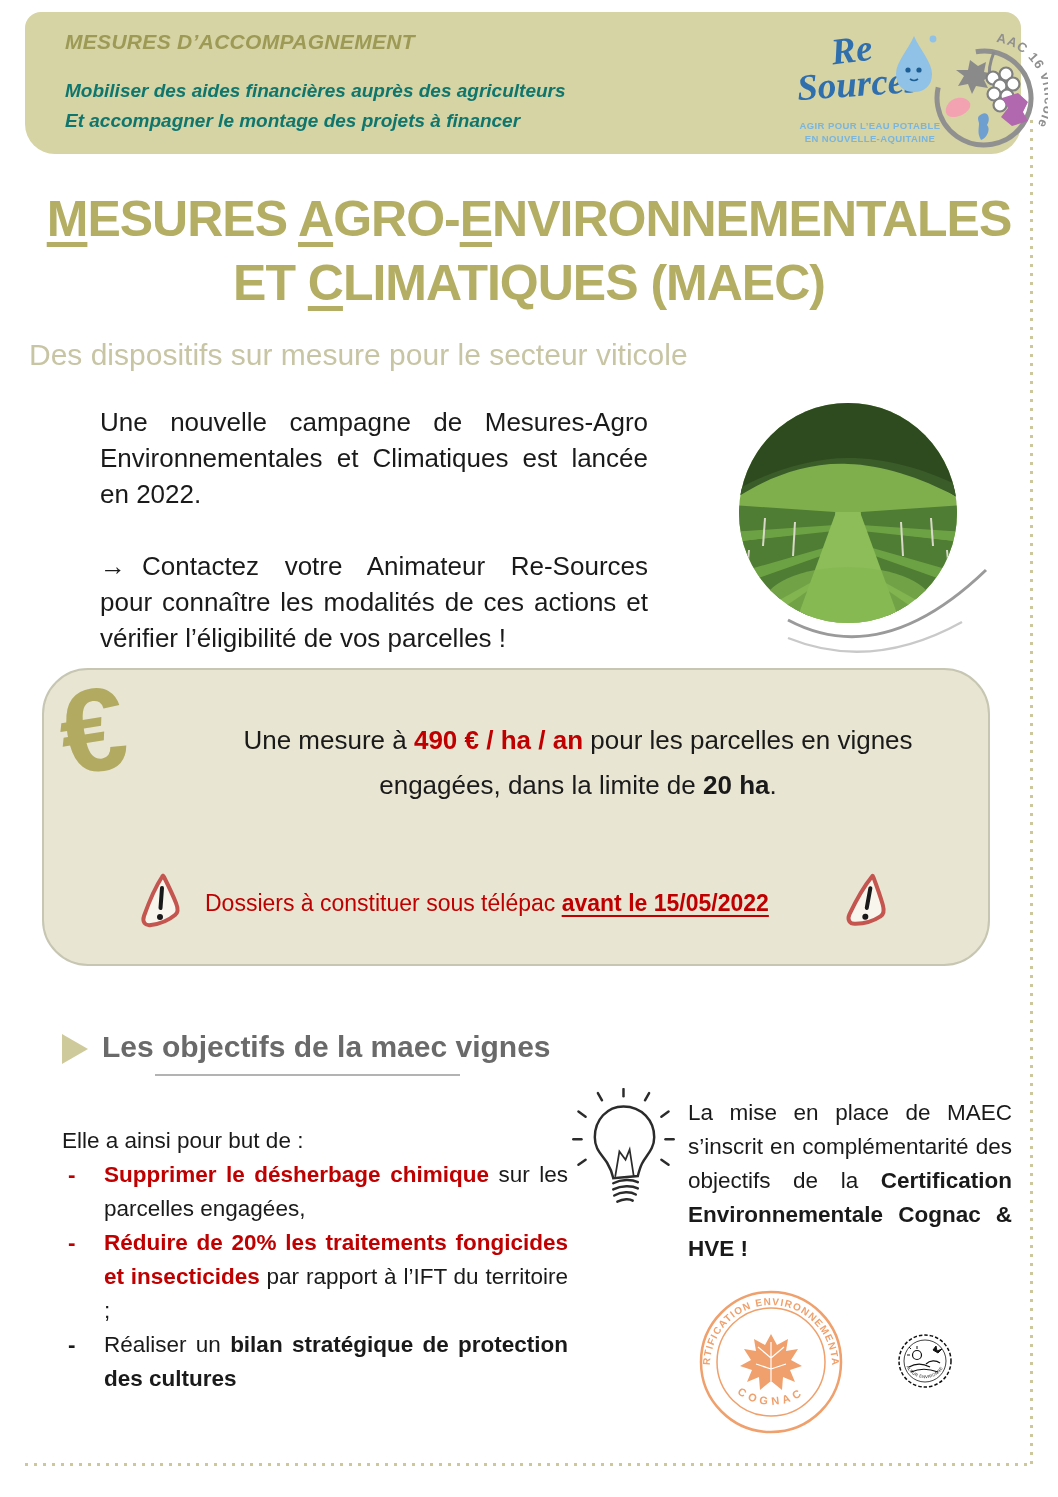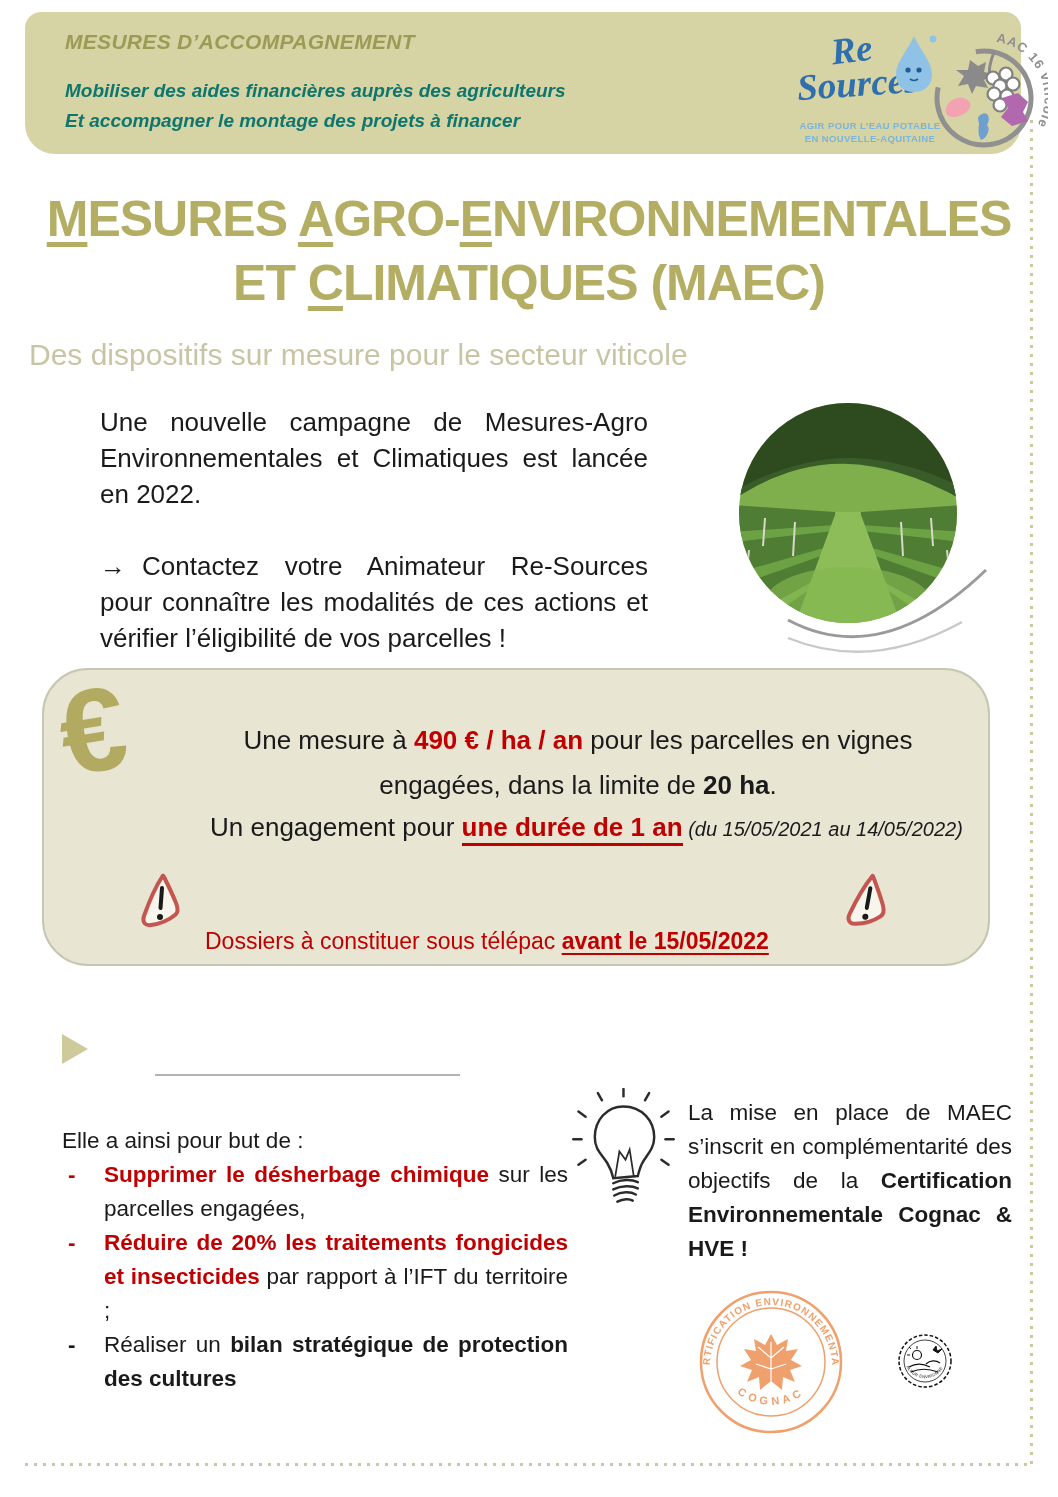--- a/index.html
+++ b/index.html
@@ -50,21 +50,21 @@
   
   .offer-box{left:42px;top:668px;width:948px;height:298px;background:#e8e5d3;
     border:2px solid #c6c6b2;border-radius:46px;box-sizing:border-box;}
   .euro-glyph{left:60px;top:662px;font-size:118px;font-weight:bold;color:#b1aa60;transform:rotate(-9deg);}
   .offer-text{left:198px;top:696px;width:760px;font-size:26px;line-height:45px;text-align:center;margin-top:22px;}
   .red{color:#c00000;}
   .b{font-weight:bold;}
   .offer-line2{left:210px;top:812px;width:790px;font-size:26px;white-space:nowrap;}
   .red-ul{color:#c00000;font-weight:bold;border-bottom:3px solid #c00000;padding-bottom:1px;}
   .date-note{font-size:20px;font-style:italic;color:#1a1a1a;}
-  .warn-row-text{left:205px;top:928px;font-size:23px;color:#c00000;white-space:nowrap;}
+  .warn-row-text{left:205px;top:890px;font-size:23px;color:#c00000;white-space:nowrap;}
   .warn-ul{font-weight:bold;text-decoration:underline;text-decoration-thickness:2px;text-underline-offset:4px;}
   .warn-icon-l{left:138px;top:872px;width:46px;height:58px;}
   .warn-icon-r{left:845px;top:872px;width:46px;height:58px;transform:rotate(6deg);}
 
   
   .sec-marker{left:62px;top:1034px;width:0;height:0;border-left:26px solid #cfca9b;
     border-top:15px solid transparent;border-bottom:15px solid transparent;}
   .sec-title{left:102px;top:1030px;font-size:30px;font-weight:bold;color:#6a6a6a;}
   .sec-underline{left:155px;top:1074px;width:305px;height:2px;background:#b3b3b3;}
 
@@ -192,35 +192,35 @@
   <svg class="abs curve" viewBox="0 0 210 100">
     <path d="M6 60 Q100 110 204 10" stroke="#9a9a9a" stroke-width="3" fill="none"></path>
     <path d="M6 78 Q90 112 180 62" stroke="#c9c9c9" stroke-width="2.4" fill="none"></path>
   </svg>
 
   <div class="abs offer-box"></div>
   <div class="abs euro-glyph">€</div>
 
   <div class="abs offer-text"><span>Une mesure à </span><span class="red b">490 € / ha / an</span><span> pour les parcelles en vignes engagées, dans la limite de </span><span class="b">20 ha</span><span>.</span></div>
 
-  <div class="abs offer-line2"><span>Un engagement pour </span><span class="red-ul">une durée de 1 an</span><span class="date-note"> (du 15/05/2021 au 14/05/2022)</span></div>
 
   <svg class="abs warn-icon-l" viewBox="0 0 46 58">
     <path d="M24 5 C18 14 11 30 6 44 C4 50 7 54 13 53 C21 52 31 48 37 43 C40 41 40 36 38 31 C34 21 29 11 26 5 C25 3 25 3 24 5 Z" fill="#f8f5ec" stroke="#c4554f" stroke-width="4" stroke-linejoin="round"></path>
     <line x1="24" y1="16" x2="22.5" y2="36" stroke="#1a1a1a" stroke-width="4" stroke-linecap="round"></line>
     <circle cx="22" cy="45" r="3" fill="#1a1a1a"></circle>
   </svg>
   <div class="abs warn-row-text"><span>Dossiers à constituer sous télépac </span><span class="warn-ul">avant le 15/05/2022</span></div>
   <svg class="abs warn-icon-r" viewBox="0 0 46 58">
     <path d="M24 5 C18 14 11 30 6 44 C4 50 7 54 13 53 C21 52 31 48 37 43 C40 41 40 36 38 31 C34 21 29 11 26 5 C25 3 25 3 24 5 Z" fill="#f8f5ec" stroke="#c4554f" stroke-width="4" stroke-linejoin="round"></path>
     <line x1="24" y1="16" x2="22.5" y2="36" stroke="#1a1a1a" stroke-width="4" stroke-linecap="round"></line>
     <circle cx="22" cy="45" r="3" fill="#1a1a1a"></circle>
   </svg>
 
   <div class="abs sec-marker"></div>
+  <div class="abs sec-title">Les objectifs de la maec vignes</div>
   <div class="abs sec-underline"></div>
 
   <div class="abs col-left">
     <p class="goal-intro">Elle a ainsi pour but de :</p>
     <ul class="goal-list">
       <li><span class="dash dash-red">-</span><span class="redb">Supprimer le désherbage chimique</span><span> sur les parcelles engagées,</span></li>
       <li><span class="dash dash-red">-</span><span class="redb">Réduire de 20% les traitements fongicides et insecticides</span><span> par rapport à l’IFT du territoire ;</span></li>
       <li><span class="dash">-</span><span>Réaliser un </span><span class="b">bilan stratégique de protection des cultures</span></li>
     </ul>
   </div>

